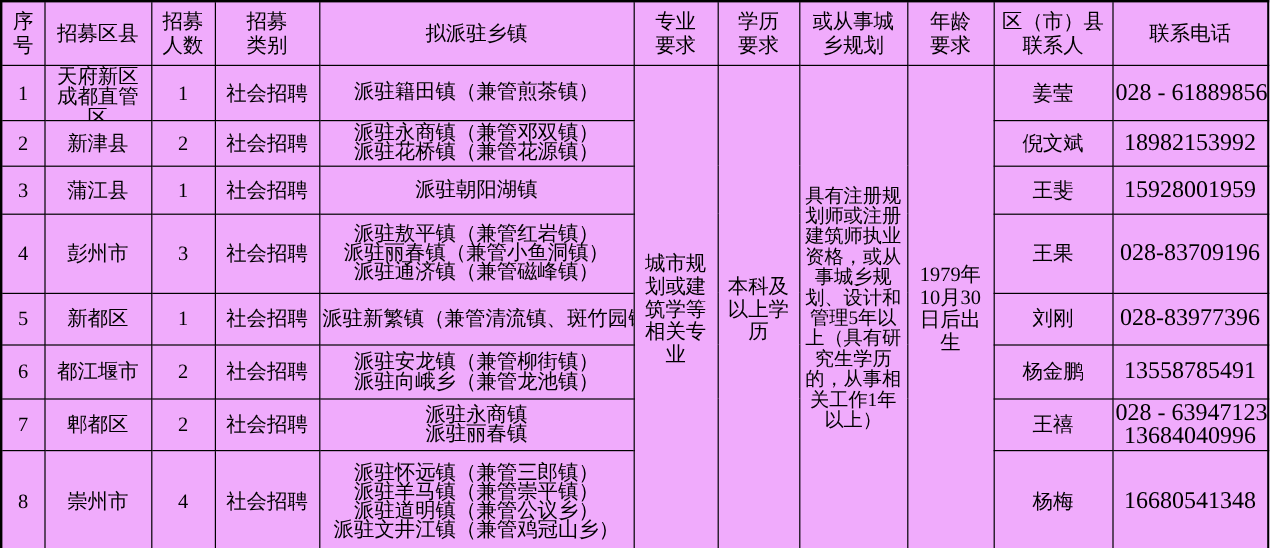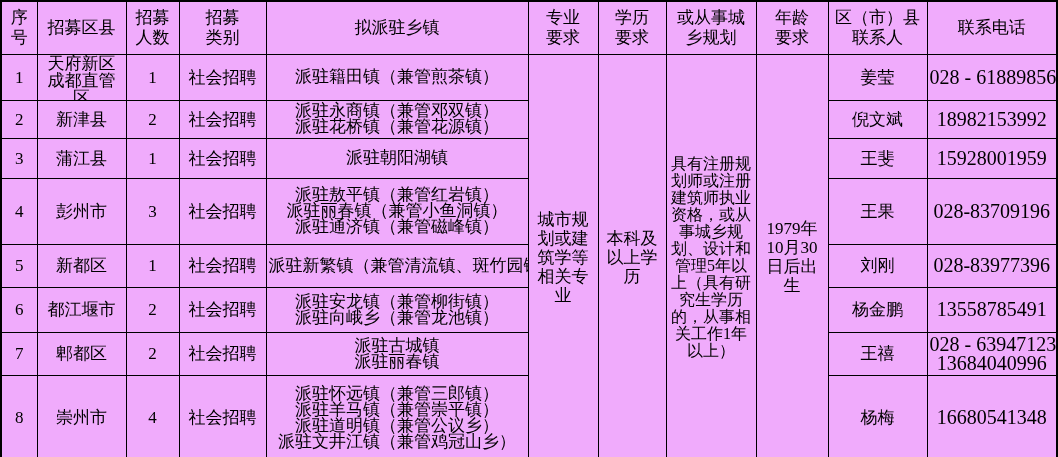--- a/index.html
+++ b/index.html
@@ -211,21 +211,21 @@
         <div>13558785491</div>
       </td>
     </tr>
 
     <tr style="height:43px">
       <td>7</td>
       <td>郫都区</td>
       <td>2</td>
       <td>社会招聘</td>
       <td class="towns">
-        <div>派驻古城镇</div>
+        <div>派驻永商镇</div>
         <div>派驻丽春镇</div>
       </td>
       <td class="contact">王禧</td>
       <td class="phone">
         <div>028 - 63947123</div>
         <div>13684040996</div>
       </td>
     </tr>
 
     <tr style="height:86px">

